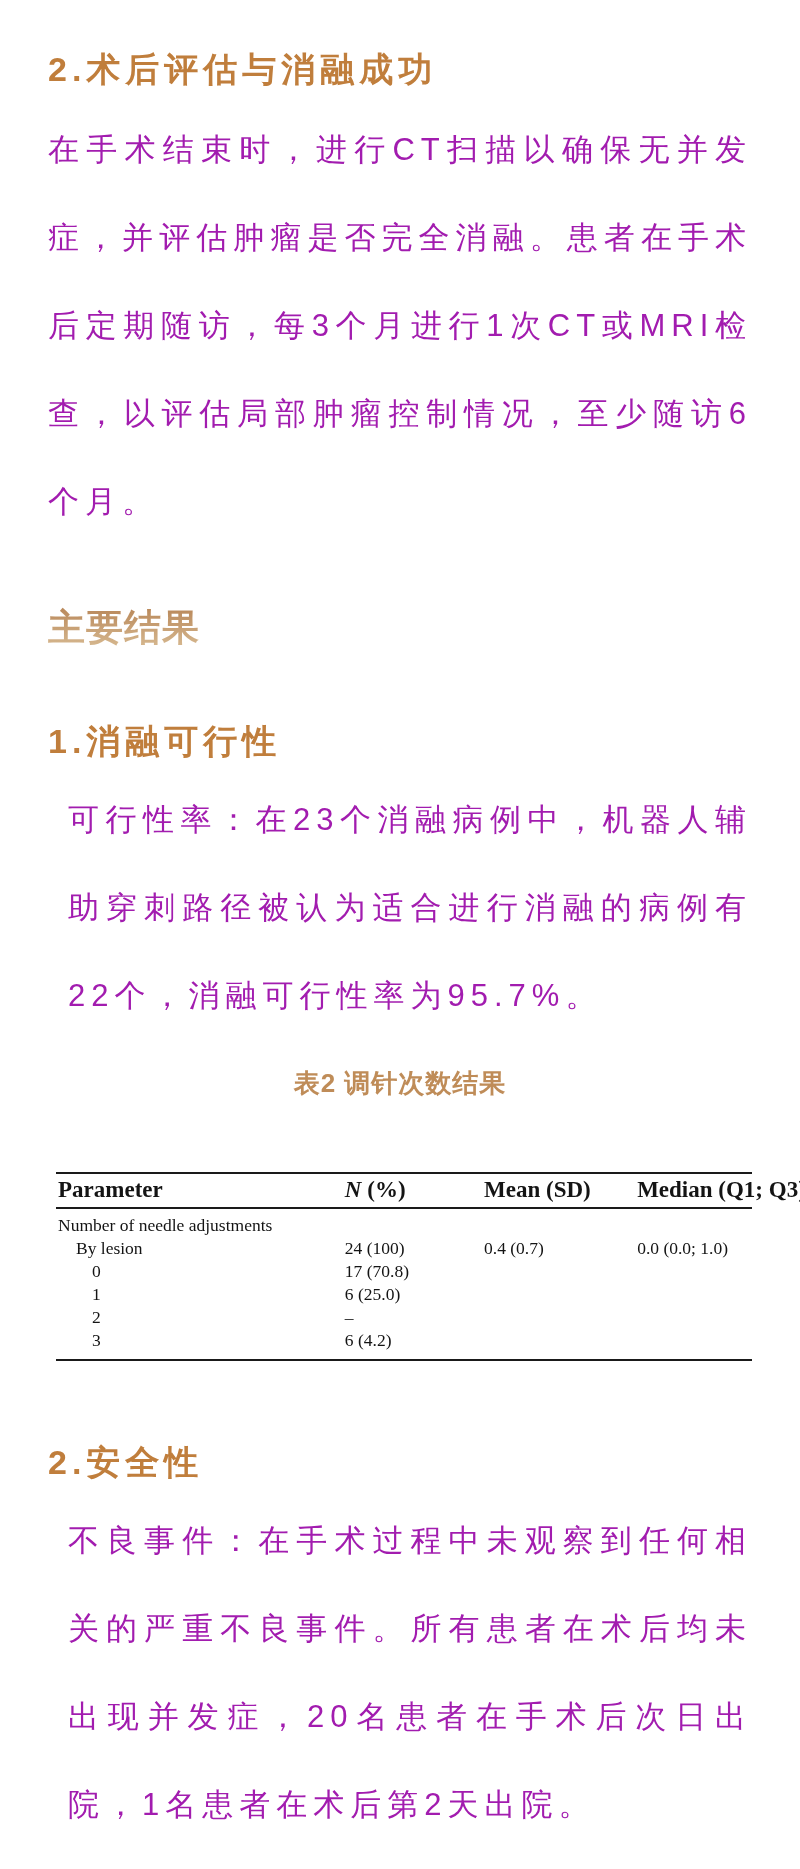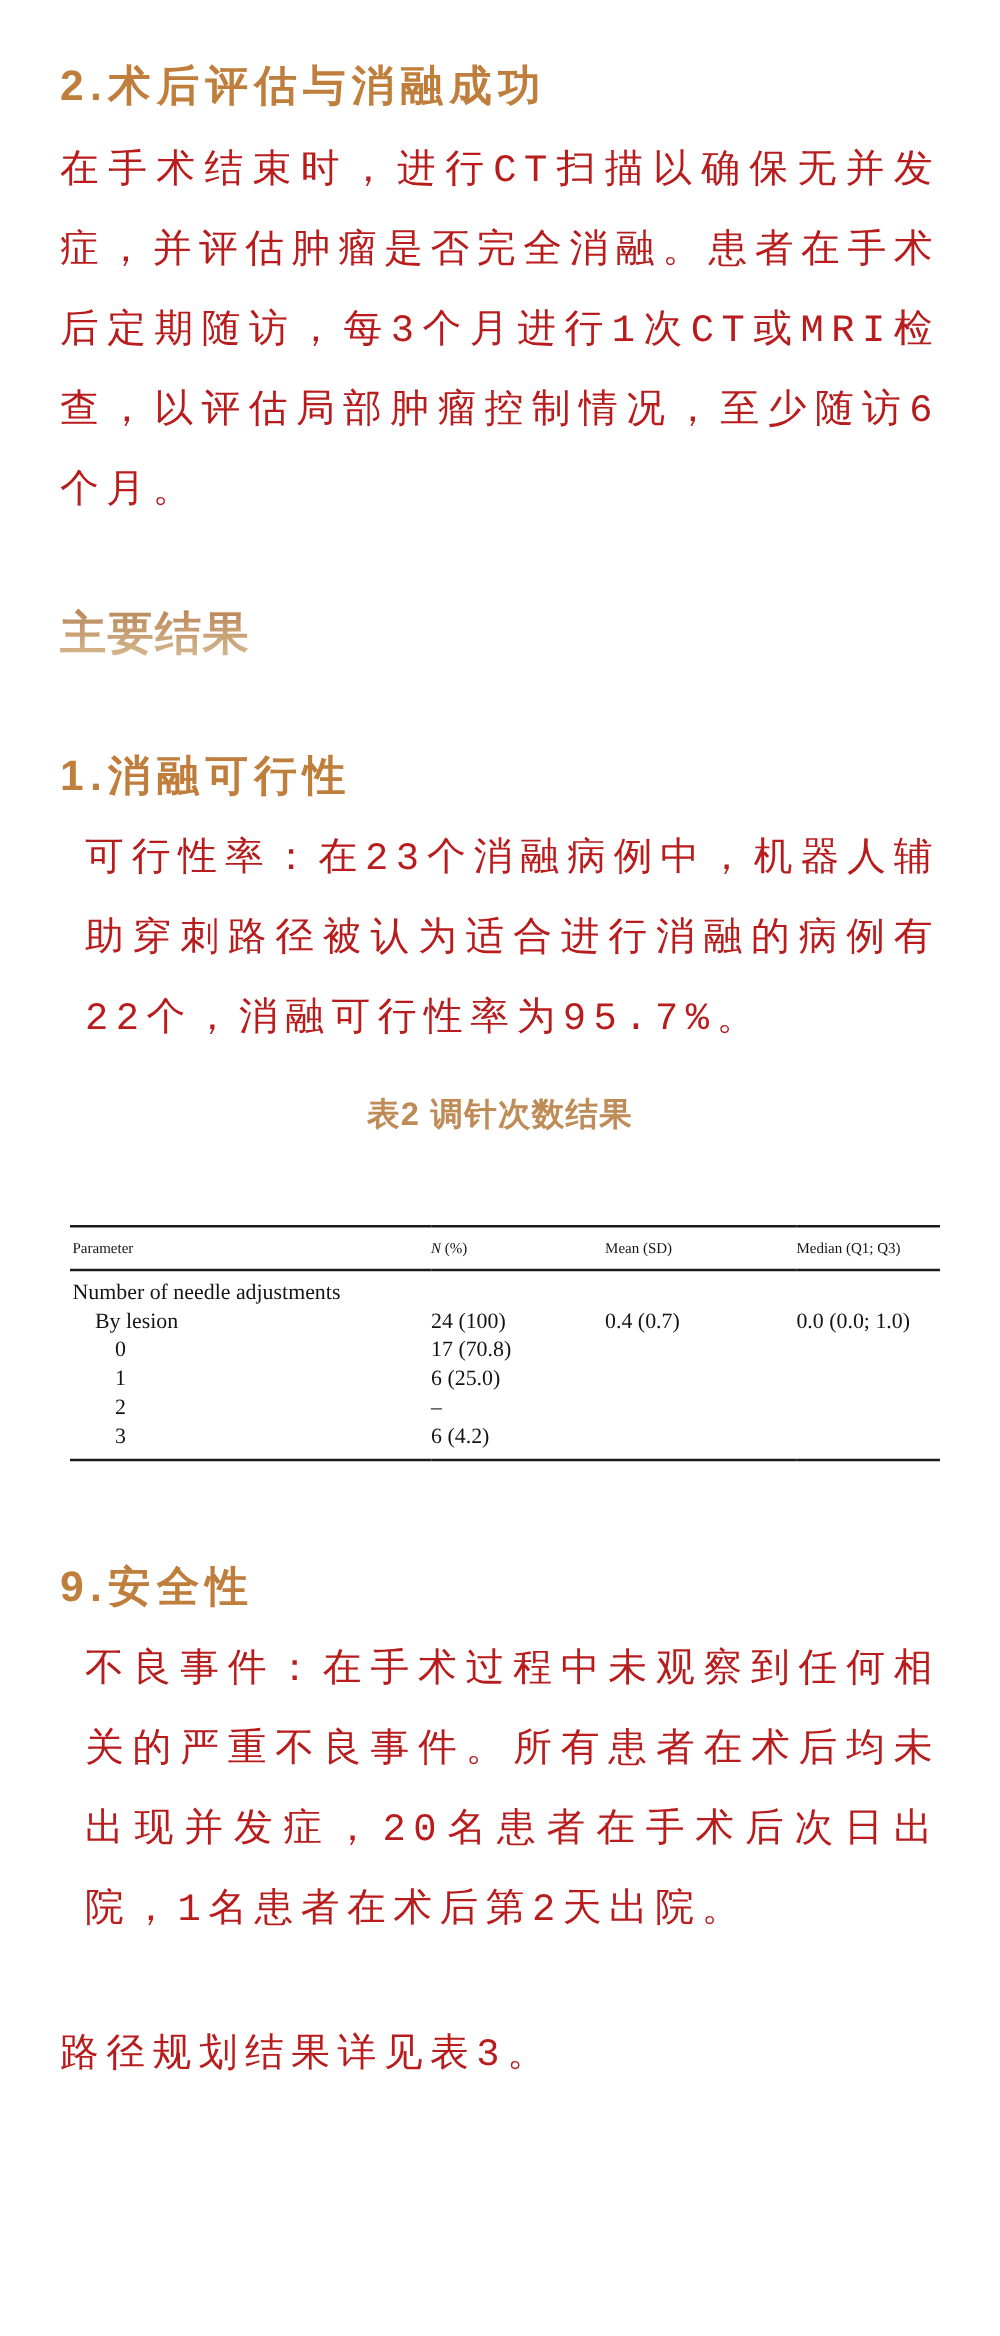--- a/index.html
+++ b/index.html
@@ -25,28 +25,27 @@
     font-size: 34px;
     font-weight: 700;
     line-height: 42px;
     letter-spacing: 5px;
     font-family: "Liberation Sans", "DejaVu Sans", sans-serif;
   }
   .h-orange.h2 { margin-top: 66px; }
   .h-orange.h3 { margin-top: 80px; }
   .body-para {
     margin: 16px 0 0 0;
-    color: #b91c1c;
+    color: #a21caf;
     font-size: 31px;
     font-weight: 400;
-    line-height: 64px;
+    line-height: 88px;
     letter-spacing: 6px;
     text-align: justify;
     text-justify: inter-ideograph;
-    font-family: Liberation Mono, monospace;
   }
   .body-para.gap { margin-top: 58px; }
   .body-para.gap-sm { margin-top: 14px; margin-left: 20px; }
   .body-para.gap-last { margin-top: 52px; }
   .serif-title {
     margin: 56px 0 0 0;
     font-family: "Liberation Serif", "DejaVu Serif", serif;
     font-size: 37px;
     font-weight: 700;
     line-height: 52px;
@@ -74,23 +73,23 @@
     border-top: 2.5px solid #1a1a1a;
     border-bottom: 2px solid #1a1a1a;
     font-family: "Liberation Serif", "DejaVu Serif", serif;
     color: #141414;
   }
   table.data-table col.c1 { width: 41.5%; }
   table.data-table col.c2 { width: 20%; }
   table.data-table col.c3 { width: 22%; }
   table.data-table col.c4 { width: 16.5%; }
   table.data-table th {
-    font-weight: 400;
+    font-weight: 700;
     text-align: left;
-    font-size: 12px;
+    font-size: 23px;
     line-height: 22px;
     padding: 5px 0 6px 0;
     border-bottom: 2.5px solid #1a1a1a;
     white-space: nowrap;
   }
   table.data-table th.param { padding-left: 2px; }
   table.data-table td {
     font-size: 17.5px;
     line-height: 23px;
     padding: 0;
@@ -170,19 +169,19 @@
       </tr>
       <tr class="ind2">
         <td class="param">3</td>
         <td>6 (4.2)</td>
         <td></td>
         <td></td>
       </tr>
     </tbody>
   </table>
 
-  <h2 class="h-orange h3">9.安全性</h2>
+  <h2 class="h-orange h3">2.安全性</h2>
 
   <p class="body-para gap-sm">不良事件：在手术过程中未观察到任何相关的严重不良事件。所有患者在术后均未出现并发症，20名患者在手术后次日出院，1名患者在术后第2天出院。</p>
 
   <p class="body-para gap-last">路径规划结果详见表3。</p>
 
 </main>
 
 </body></html>

